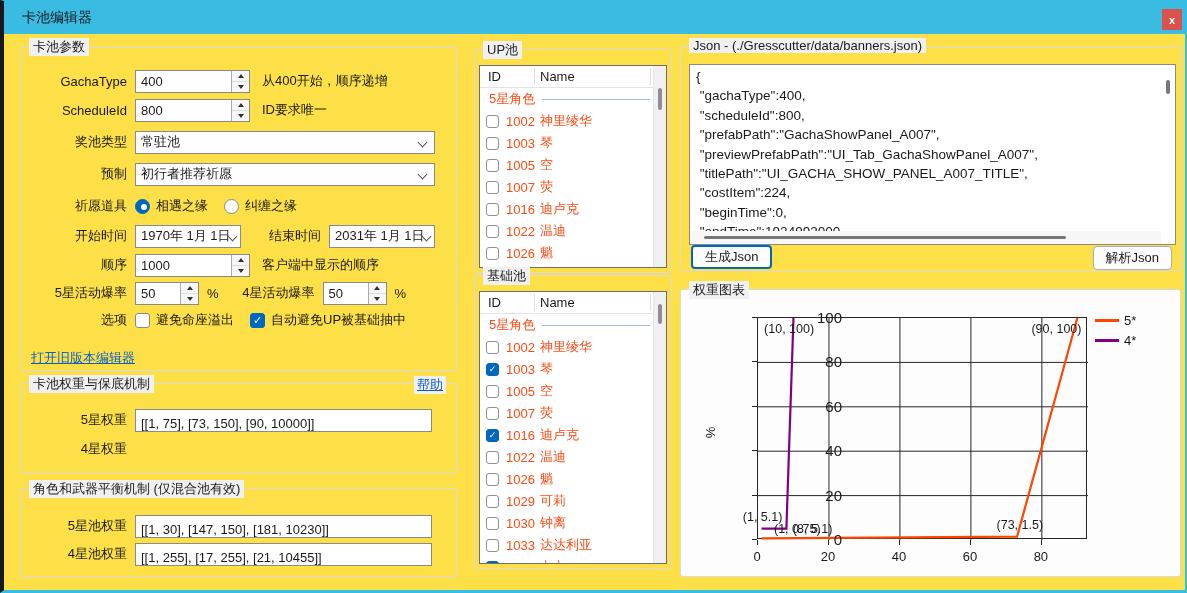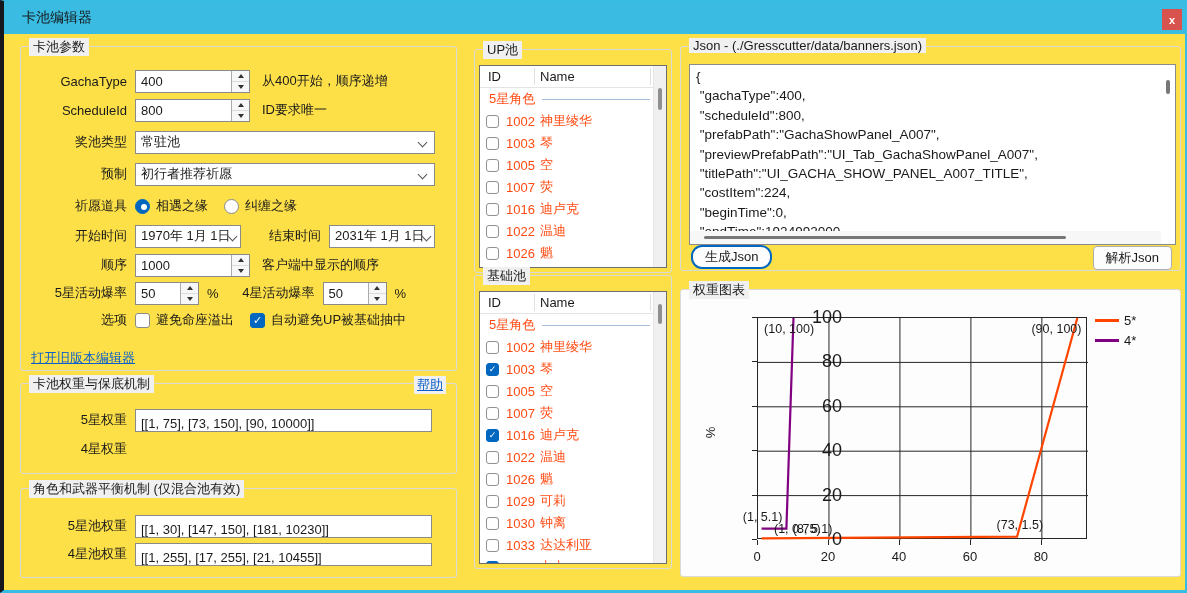--- a/index.html
+++ b/index.html
@@ -88,28 +88,28 @@
   #grp-json { left:676px; top:45px; width:501px; height:225px; }
   .json-box { position:absolute; left:8px; top:17px; width:487px; height:181px; background:#fff; border:1px solid #8a8a8a; overflow:hidden; }
   .json-lines { position:absolute; left:0; top:1px; right:14px; bottom:13px; padding:1px 0 0 6px; font-size:13.5px; line-height:19.4px; white-space:pre; overflow:hidden; }
   .json-vscroll { position:absolute; right:0; top:0; bottom:13px; width:14px; background:#fff; }
   .json-vscroll .vthumb { left:5px; top:15px; height:14px; background:#777; }
   .json-hscroll { position:absolute; left:0; right:14px; bottom:0; height:13px; background:#F7F7F7; }
   .json-hthumb { position:absolute; left:14px; right:95px; top:5px; height:3px; border-radius:2px; background:#777; }
 
   .btn { position:absolute; height:24px; background:#FDFDFD; border:1px solid #ADADAD; border-radius:4px;
     font-size:13px; display:flex; align-items:center; justify-content:center; padding:0 12px; cursor:pointer; }
-  #btn-generate { left:10px; top:198px; border:2px solid #0067C0; border-radius:11px; }
+  #btn-generate { left:10px; top:198px; border:2px solid #0067C0; border-radius:4px; }
   #btn-parse { right:8px; top:199px; }
 
   
   #grp-chart { left:676px; top:288px; width:501px; height:288px; background:#FDFDFD; }
   .plot-area { position:absolute; left:76px; top:27px; width:330px; height:222px; border:1px solid #262626; background:#FDFDFD; }
   .plot-area svg { position:absolute; left:0; top:0; overflow:visible; }
-  .ytick { position:absolute; right:338px; width:40px; text-align:right; font-size:18px; transform:translateY(-50%); }
+  .ytick { position:absolute; right:338px; width:40px; text-align:right; font-size:15px; transform:translateY(-50%); }
   .xtick { position:absolute; top:259px; width:30px; text-align:center; font-size:13px; transform:translateX(-50%); }
   .tickmark { position:absolute; background:#262626; }
   .ylabel { position:absolute; left:24px; top:135px; font-size:13px; transform:rotate(-90deg); }
   .chart-ann { position:absolute; font-size:12.5px; white-space:nowrap; transform:translateY(-50%); }
   .legend { position:absolute; left:414px; top:20px; }
   .legend-entry { display:flex; align-items:center; height:20px; }
   .legend-swatch { width:24px; height:3px; margin-right:5px; flex:none; }
   .legend-label { font-size:13px; }
 </style>
 </head>

